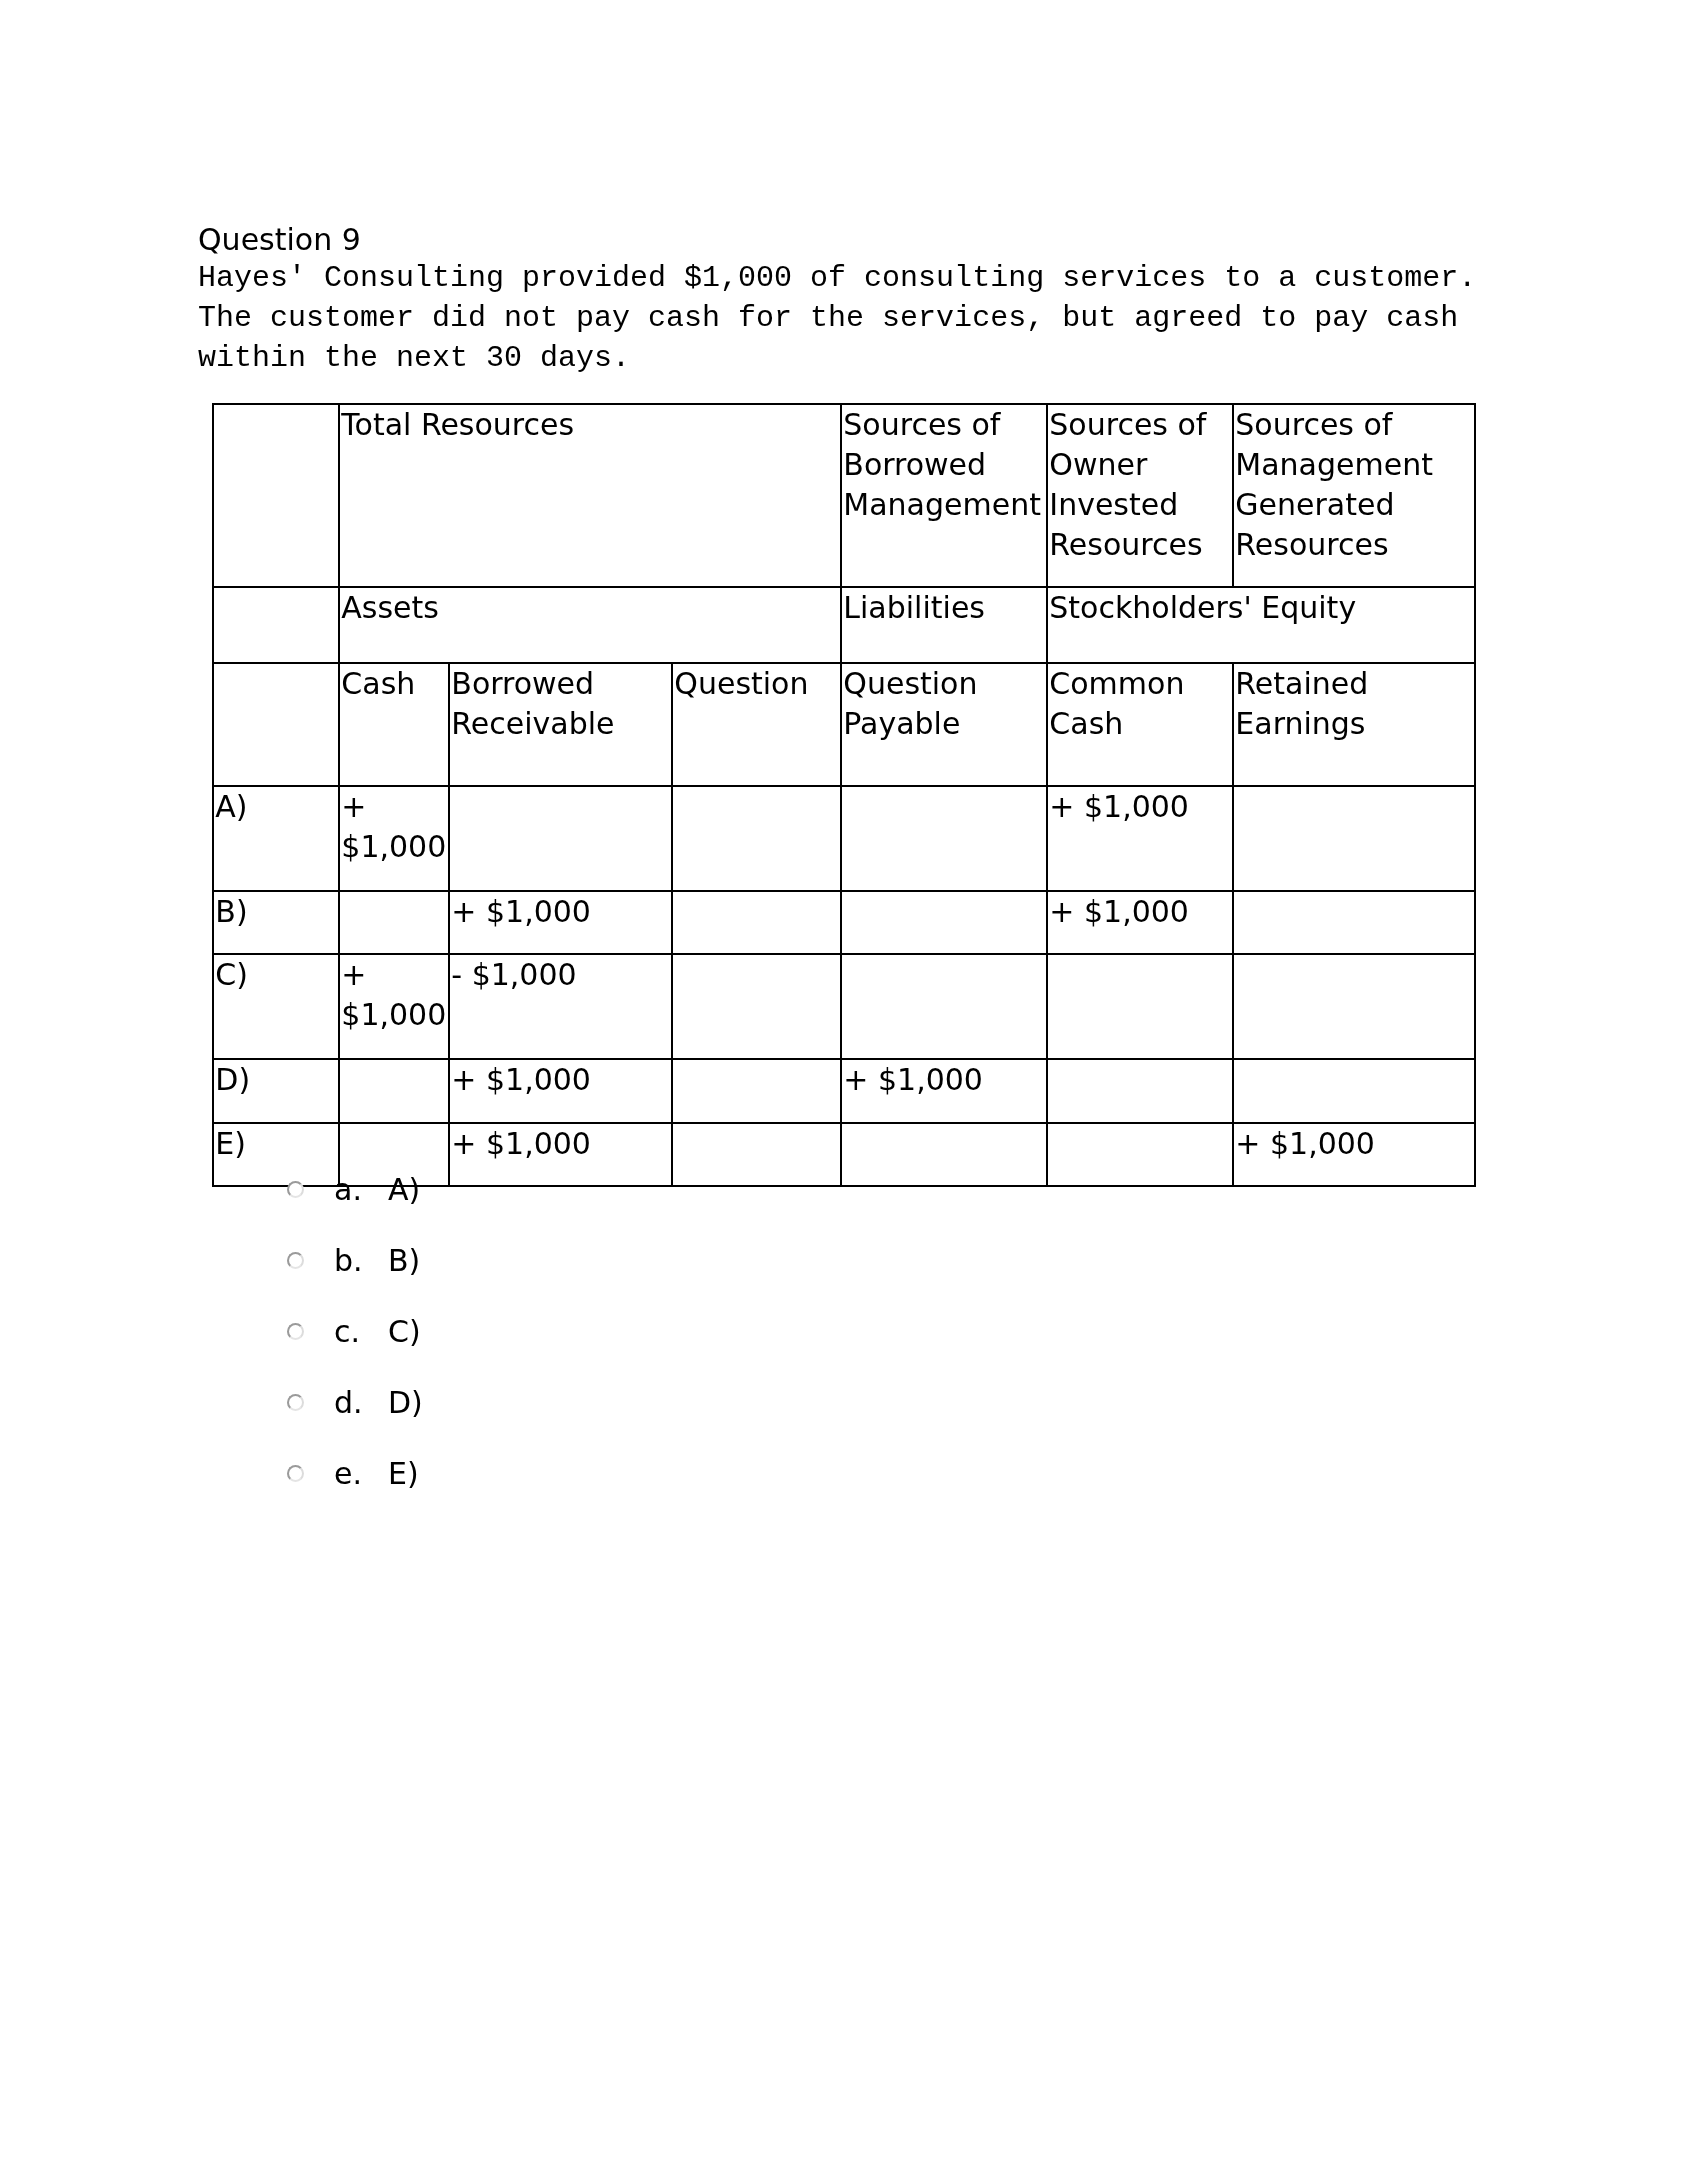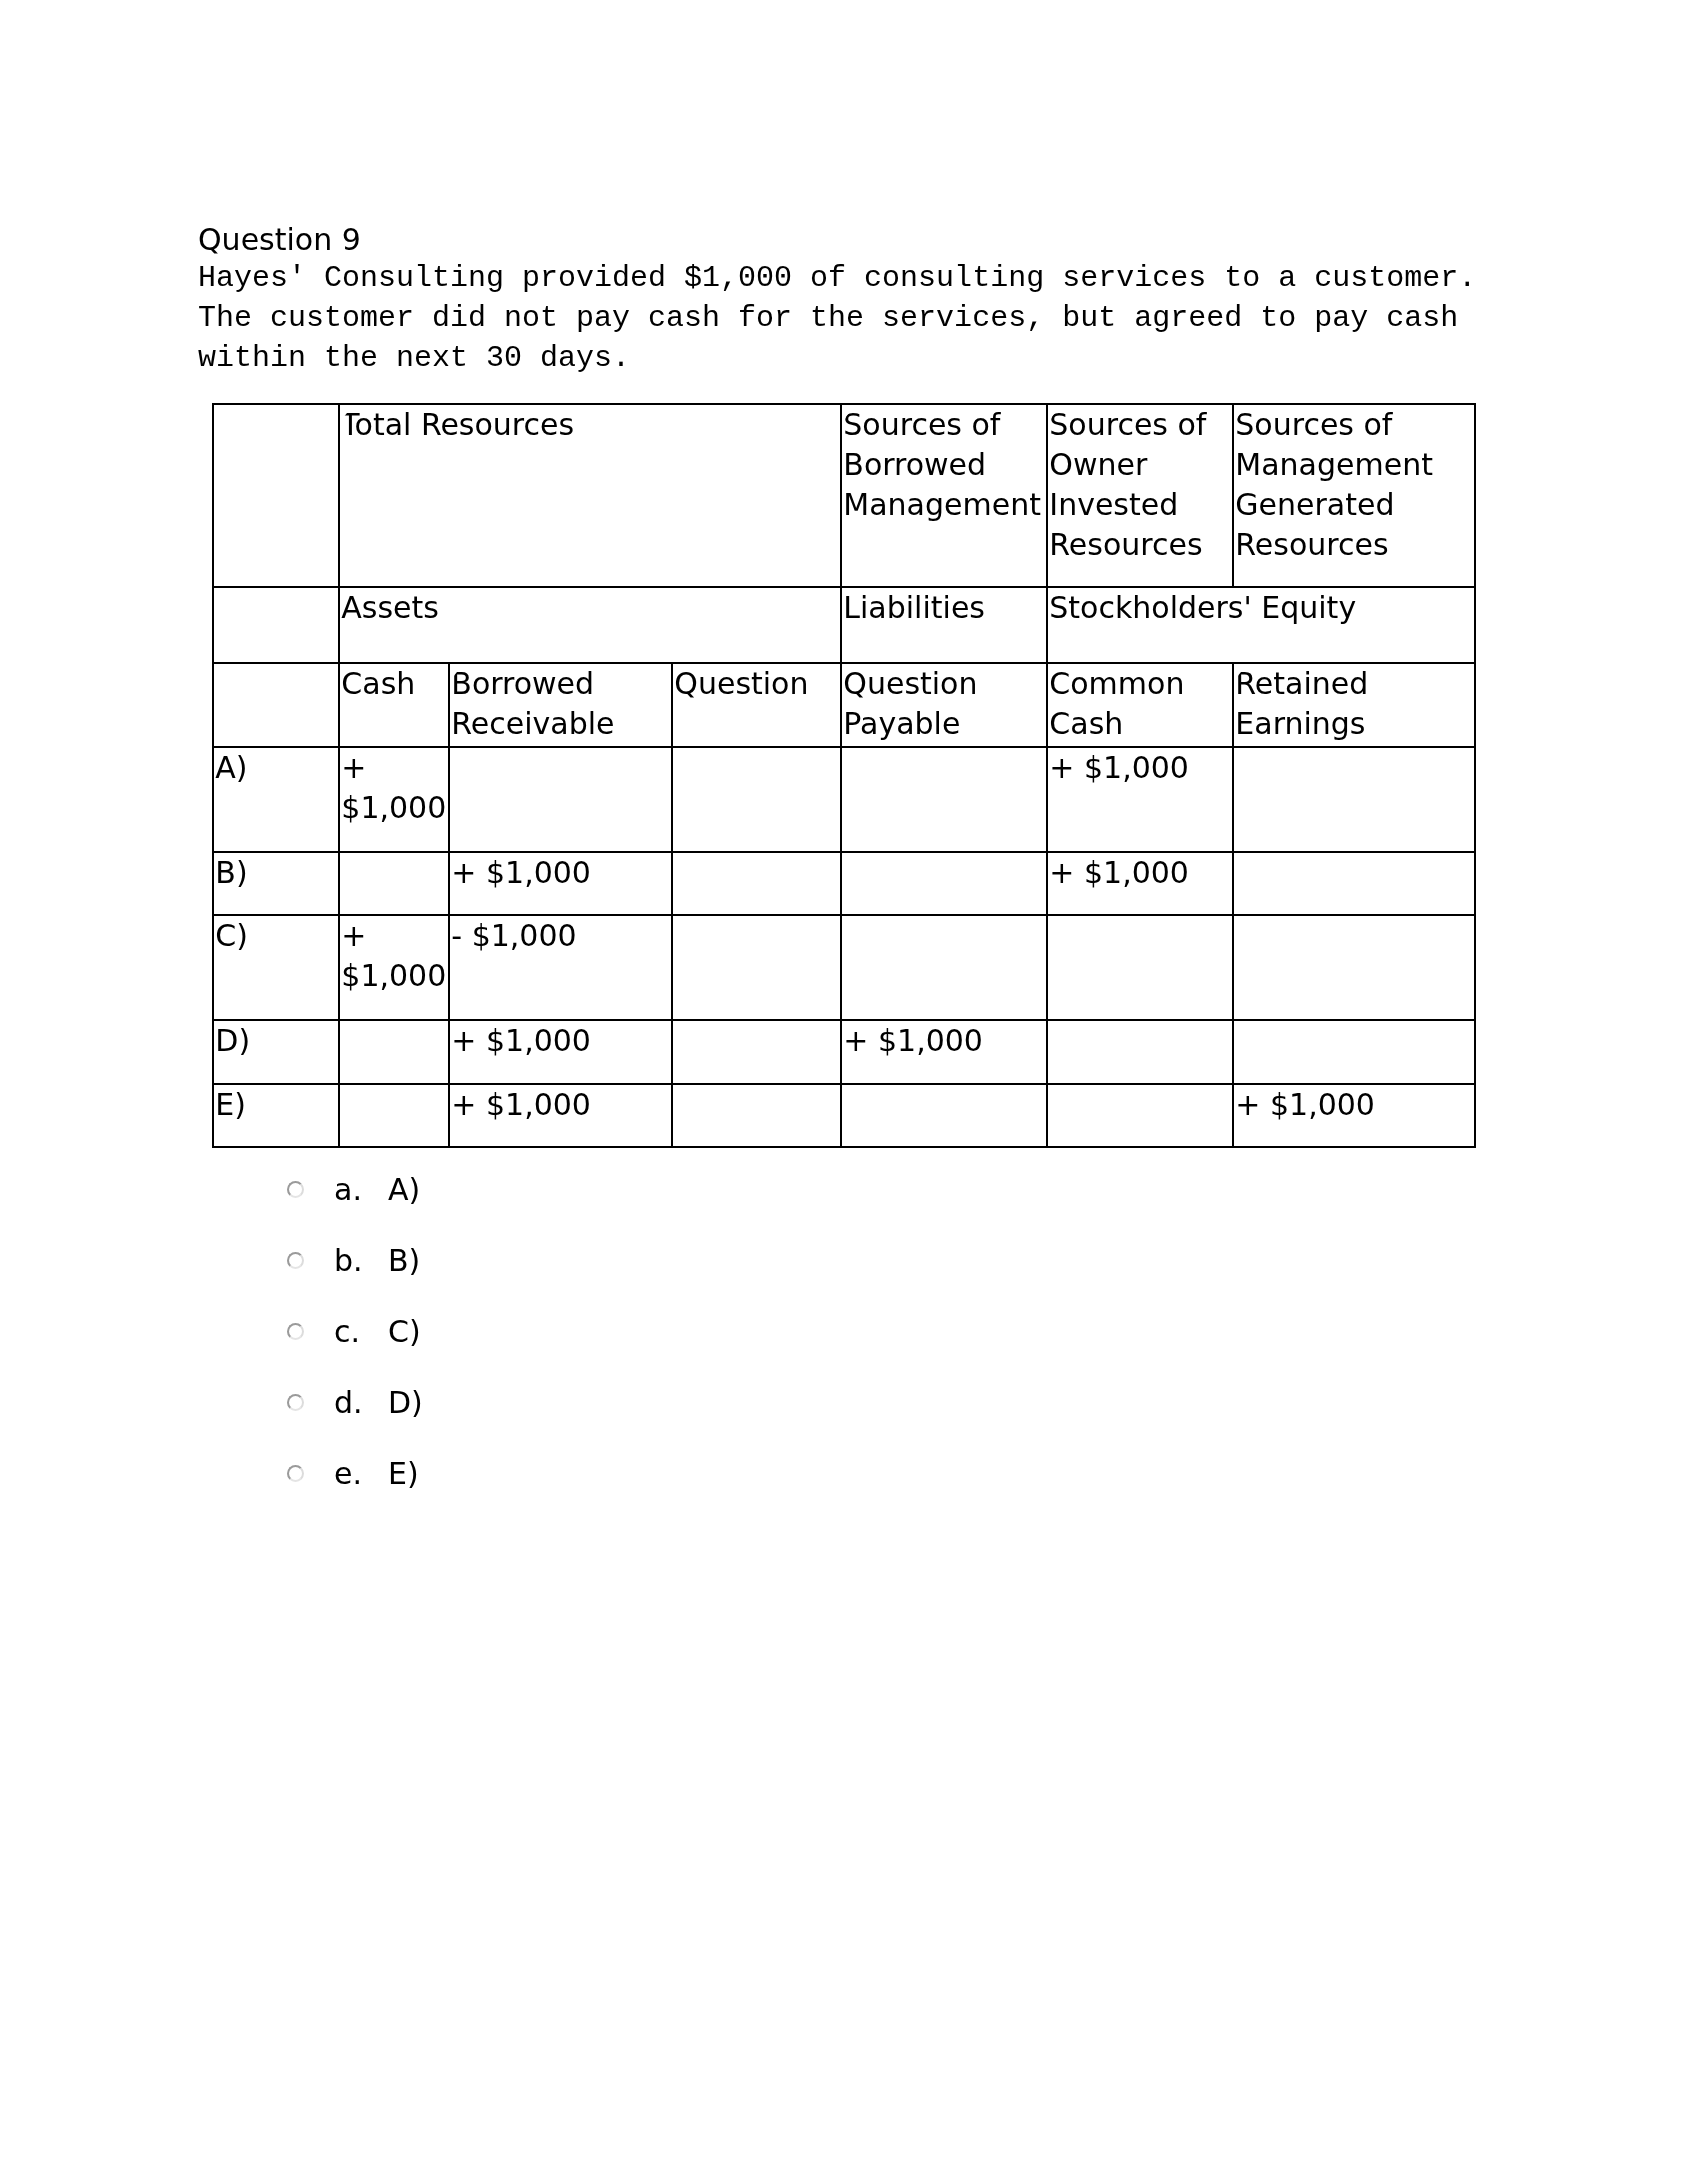--- a/index.html
+++ b/index.html
@@ -3,21 +3,21 @@
 <meta charset="utf-8">
 <style>
   html, body { margin:0; padding:0; background:#ffffff; }
   body { width:1687px; height:2183px; position:relative; overflow:hidden;
          font-family:"DejaVu Sans", sans-serif; color:#000; }
   .q-title { position:absolute; left:198px; top:196px; font-size:30px; line-height:40px;margin-top:24px; }
   .q-text { position:absolute; left:198px; top:258px; width:1283px; font-size:30px; line-height:40px;font-family:Liberation Mono, monospace; }
   table.grid { position:absolute; left:212px; top:403px; border-collapse:collapse; table-layout:fixed; }
   table.grid td { border:2.6px solid #000; padding:0 0 0 1.3px; font-size:30px; line-height:40px;
                   vertical-align:top; overflow:hidden; word-wrap:break-word; }
-  td.bottom { vertical-align:bottom;border-radius:24px; }
+  td.bottom { vertical-align:bottom; }
   .opts { position:absolute; left:287px; top:1154px; }
   .opt { display:flex; align-items:center; height:71px; font-size:30px; }
   .radio { width:17px; height:17px; border-radius:50%; border:2px solid #9a9a9a;
            border-bottom-color:#e4e4e4; border-right-color:#dcdcdc; background:#fff;
            margin-right:30px; box-sizing:border-box; cursor:pointer; }
   .opt-letter { width:54px; }
 </style>
 </head>
 <body>
 
@@ -41,21 +41,21 @@
     <td class="bottom">Sources of Borrowed Management</td>
     <td class="bottom">Sources of Owner Invested Resources</td>
     <td class="bottom">Sources of Management Generated Resources</td>
   </tr>
   <tr style="height:76px">
     <td></td>
     <td colspan="3">Assets</td>
     <td>Liabilities</td>
     <td colspan="2">Stockholders' Equity</td>
   </tr>
-  <tr style="height:84px">
+  <tr style="height:123px">
     <td></td>
     <td class="bottom">Cash</td>
     <td class="bottom">Borrowed Receivable</td>
     <td class="bottom">Question</td>
     <td class="bottom">Question Payable</td>
     <td class="bottom">Common Cash</td>
     <td class="bottom">Retained Earnings</td>
   </tr>
   <tr style="height:105px">
     <td>A)</td>

